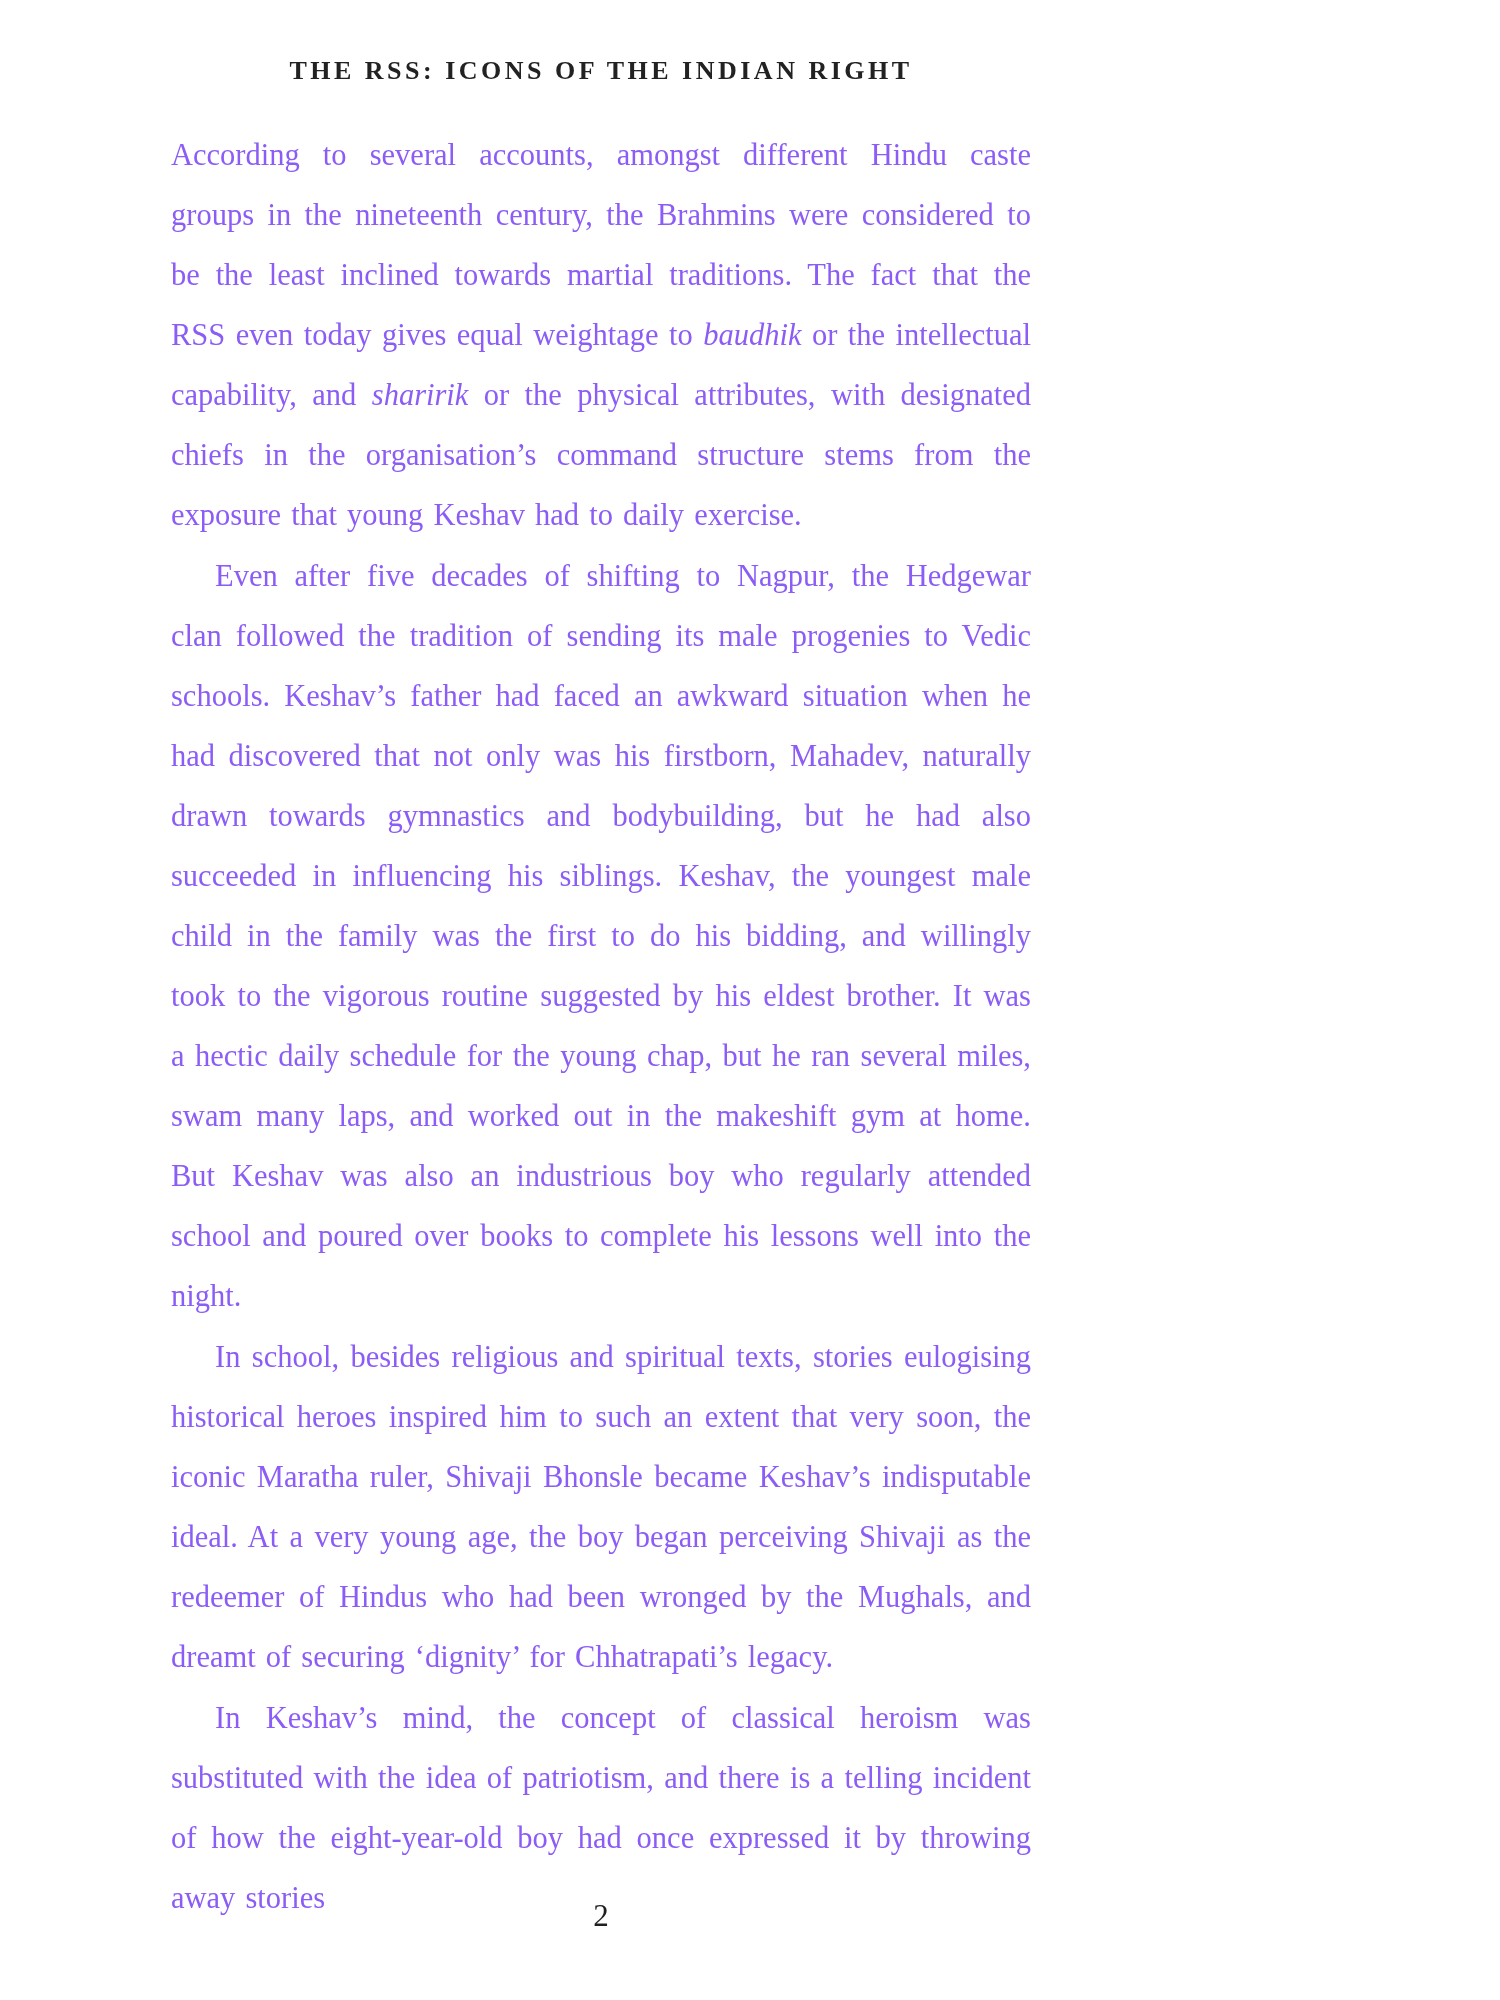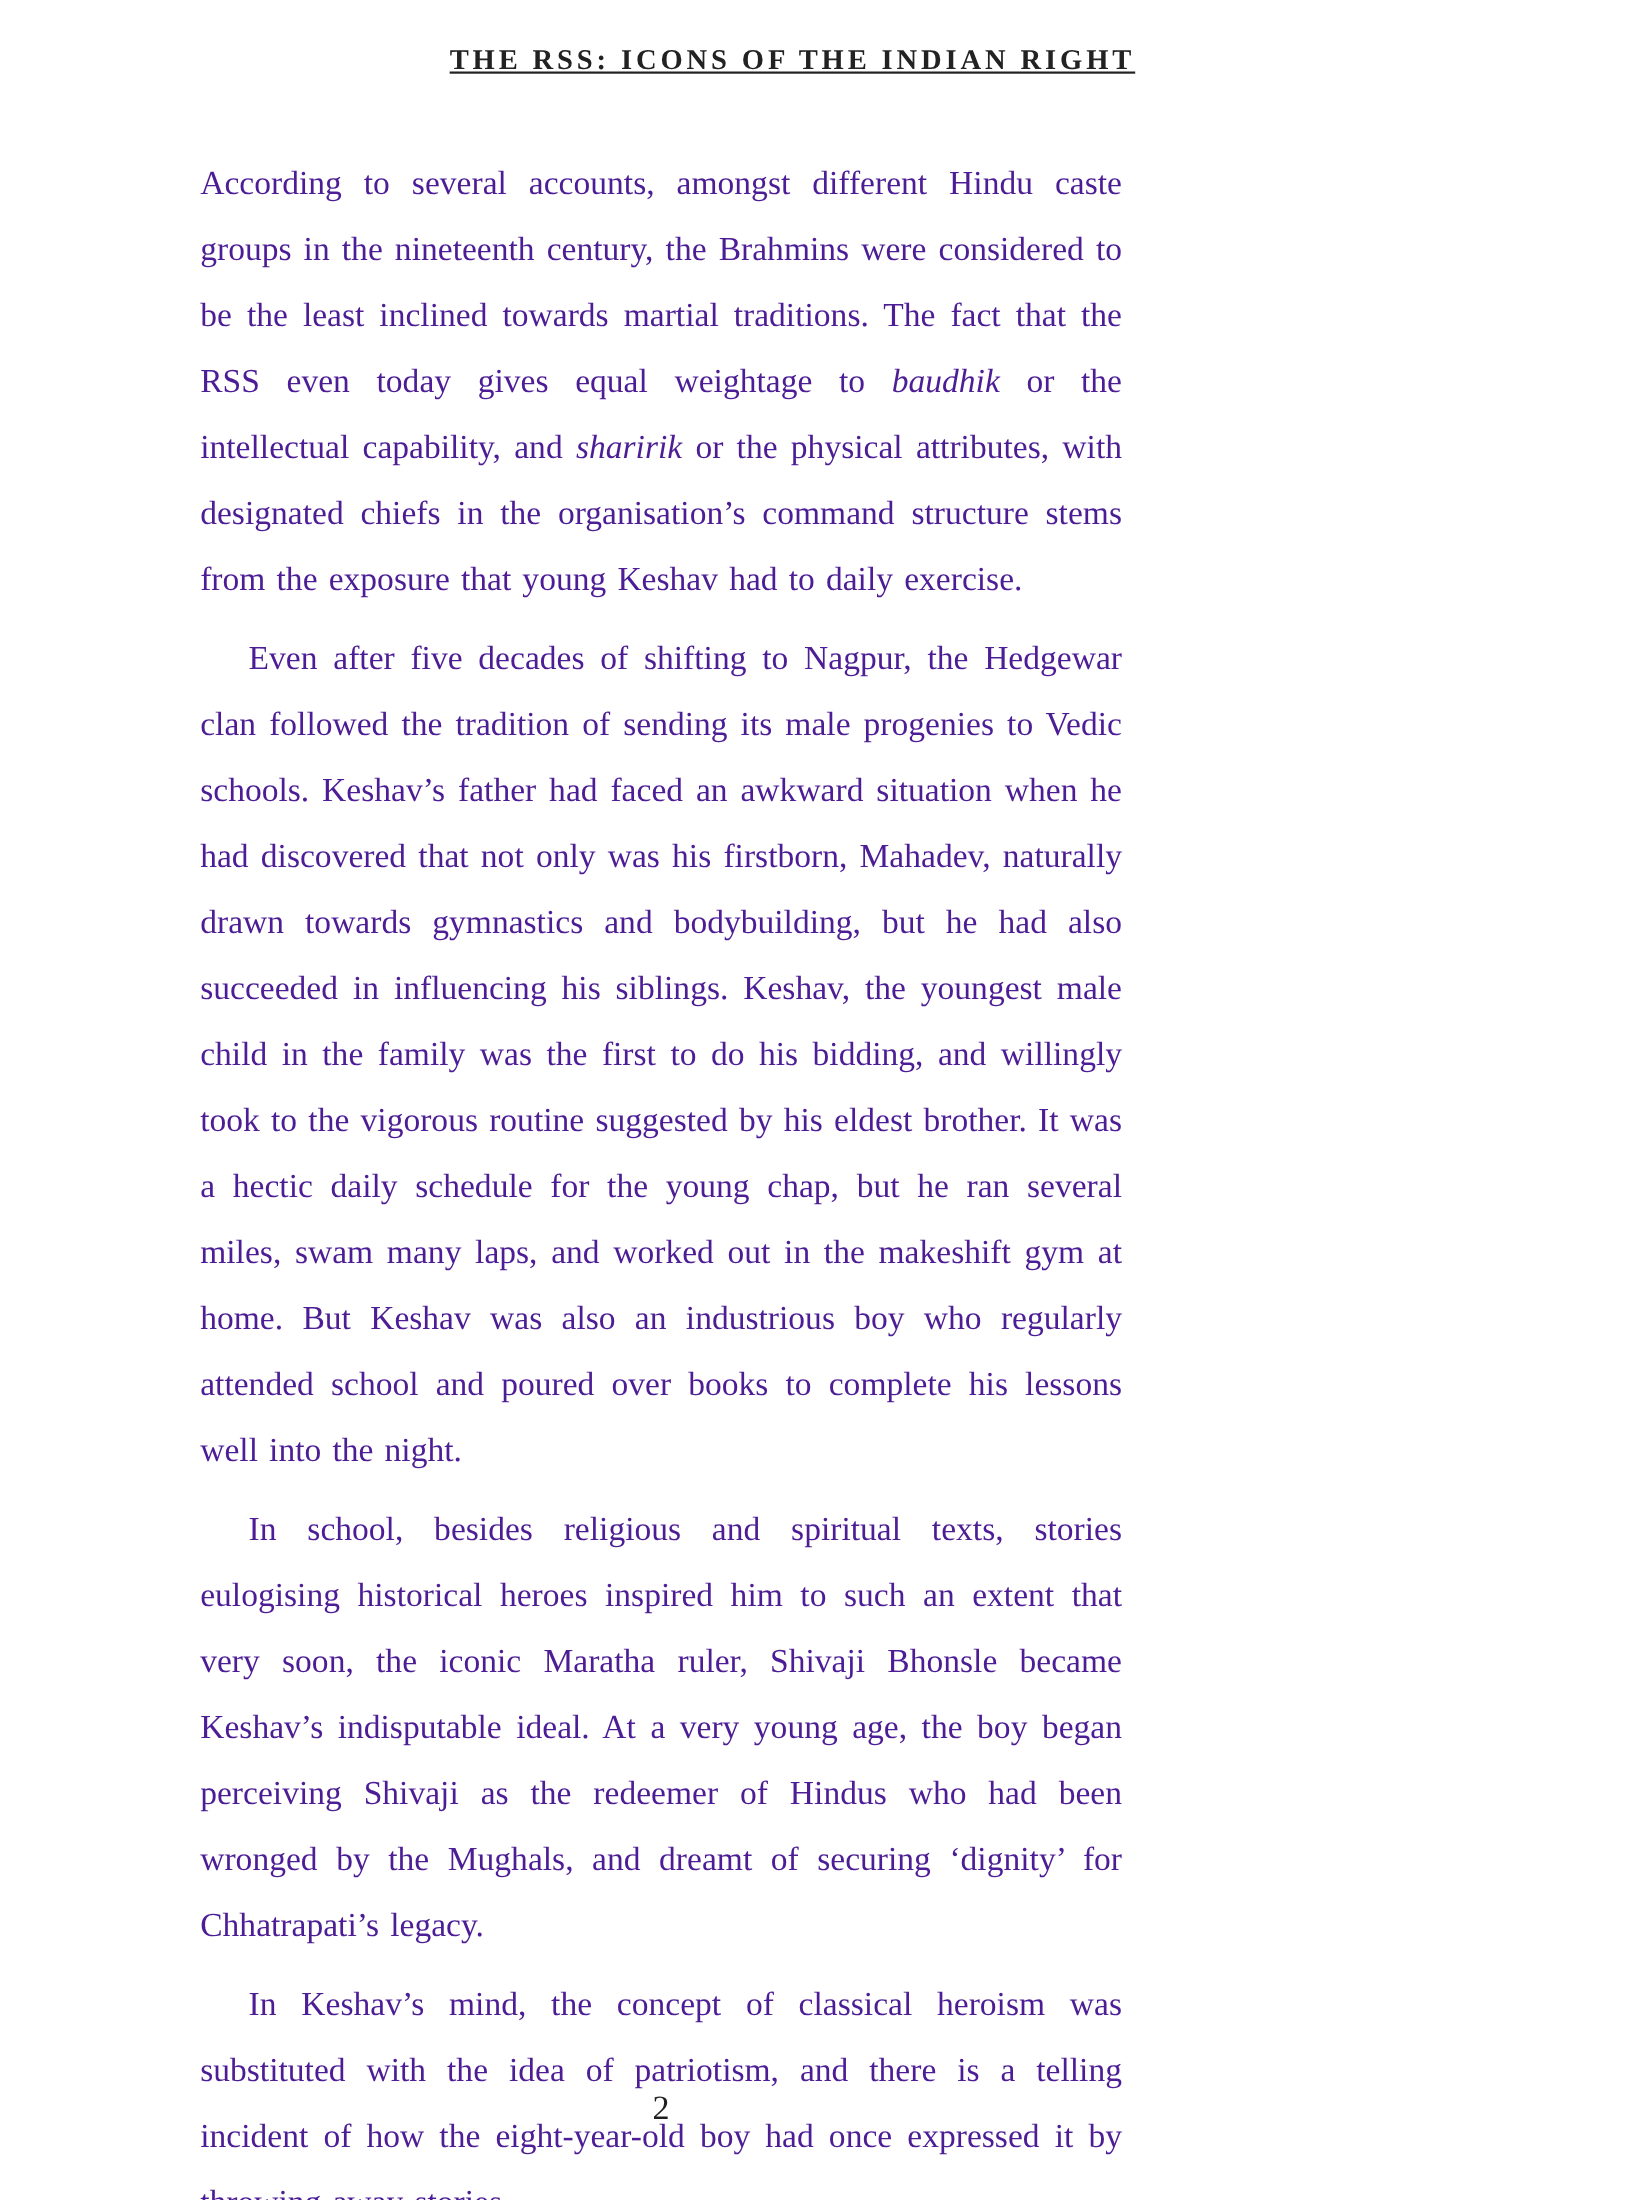--- a/index.html
+++ b/index.html
@@ -11,44 +11,43 @@
     position: relative;
     width: 1500px;
     height: 2000px;
     background: #ffffff;
     overflow: hidden;
     font-family: "Liberation Serif", "DejaVu Serif", serif;
     color: #1f1f1f;
   }
   .running-header {
     position: absolute;
-    top: 40px;
+    top: 56px;
     left: 170px;
     width: 862px;
-    text-align: right;
+    text-align: center;
     font-size: 26px;
     font-weight: 700;
     letter-spacing: 3.5px;
     color: #222222;
-    text-decoration: underline;
   }
   .text-block {
     position: absolute;
     top: 124px;
     left: 170px;
     width: 862px;
   }
   .para {
-    margin: 12px;
+    margin: 1px;
     font-size: 30.5px;
     line-height: 60px;
     text-align: justify;
     text-justify: inter-word;
     word-spacing: 2.5px;
-    color: #4c1d95;
+    color: #8b5cf6;
   }
   .para.indent {
     text-indent: 44px;
   }
   .para em {
     font-style: italic;
   }
   .page-number {
     position: absolute;
     top: 1898px;

